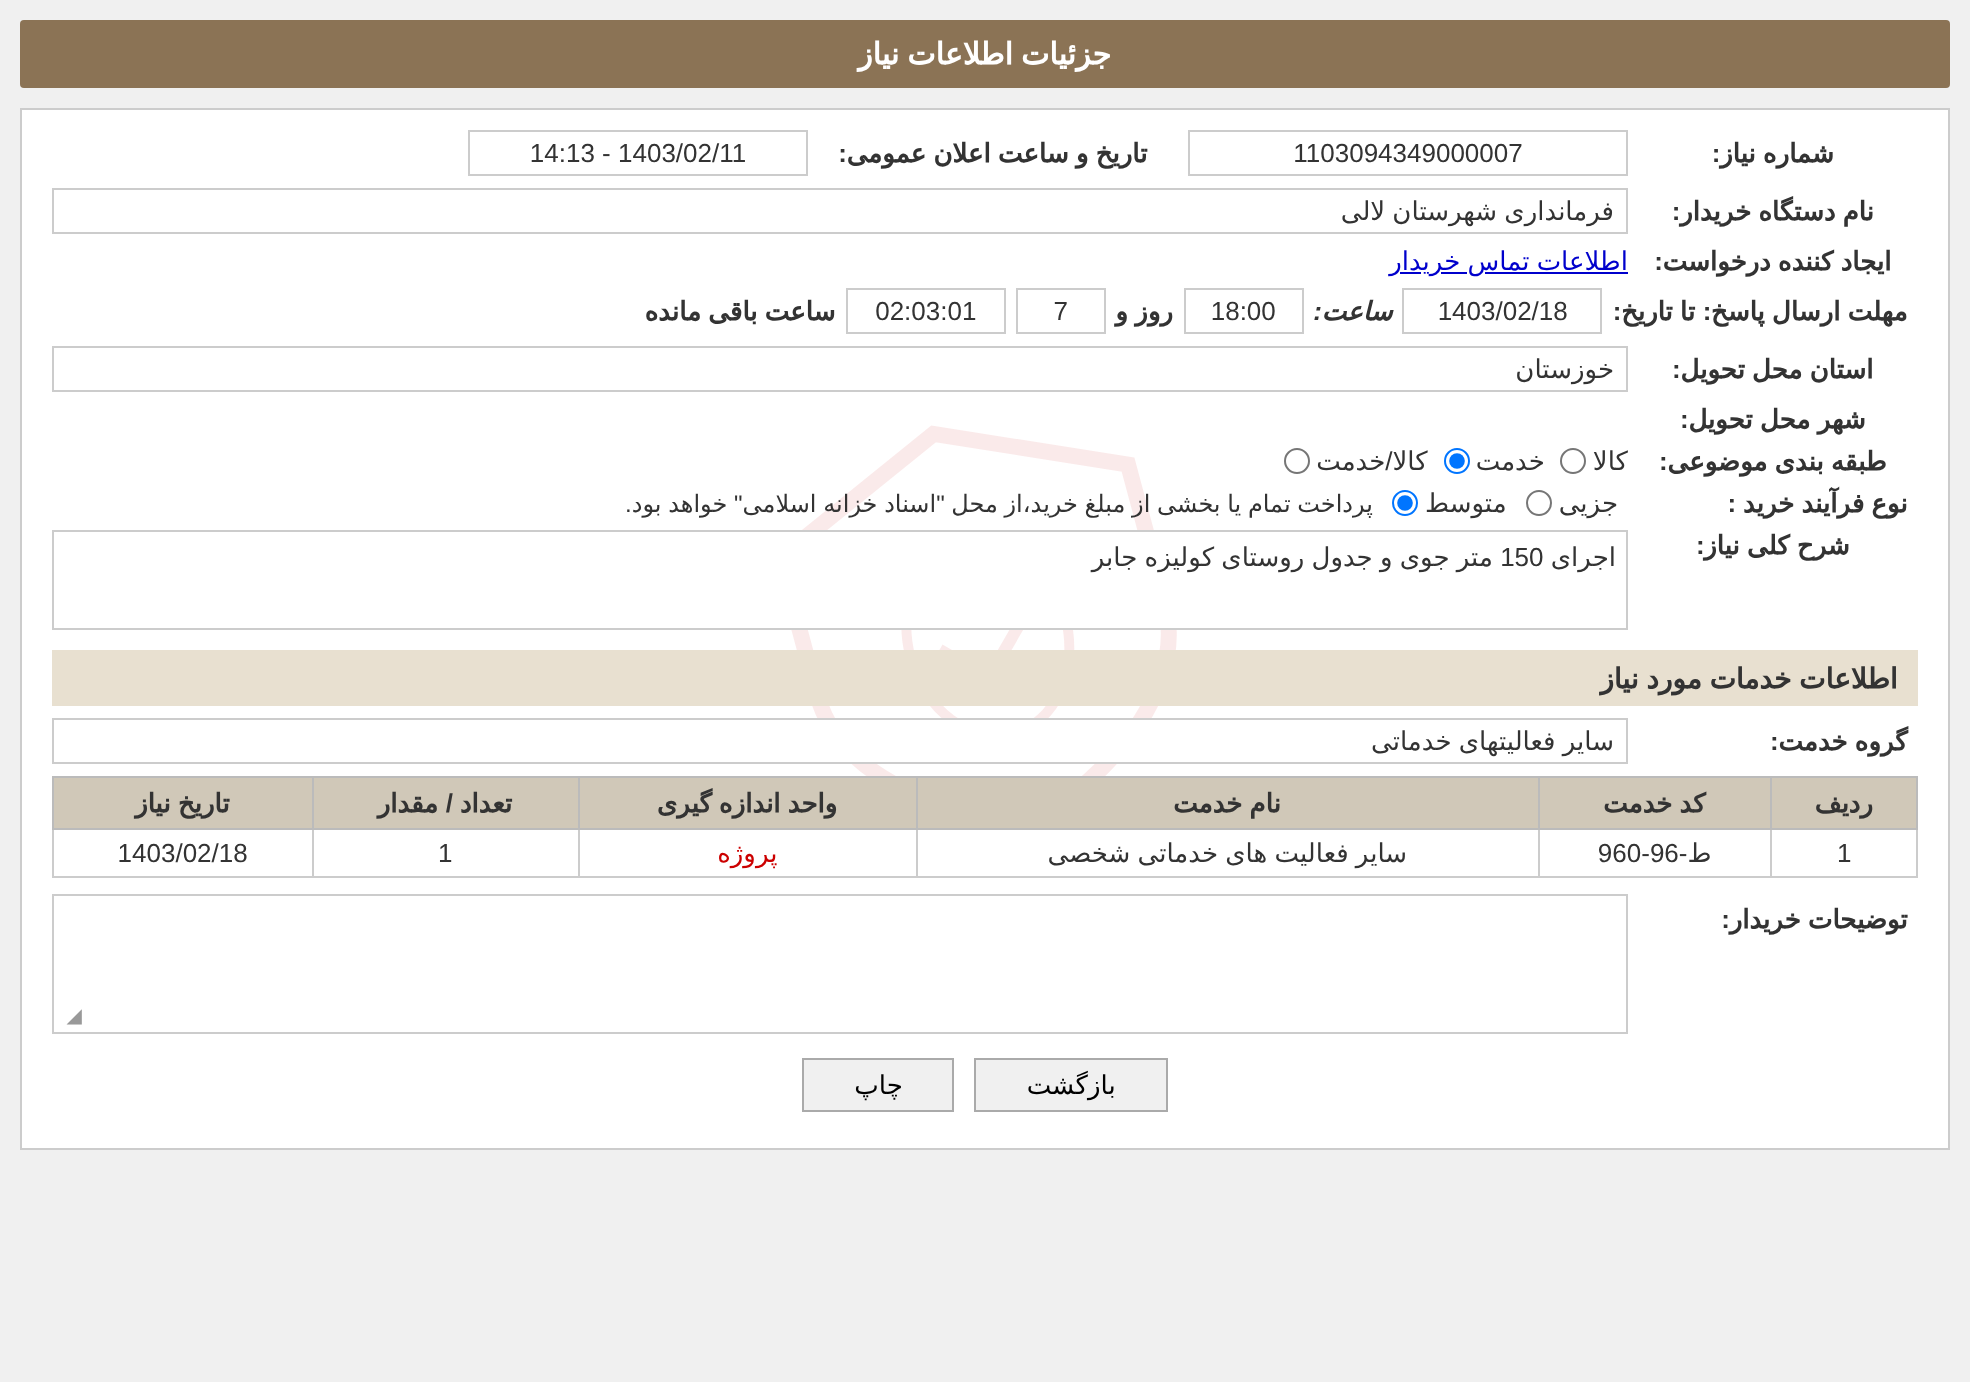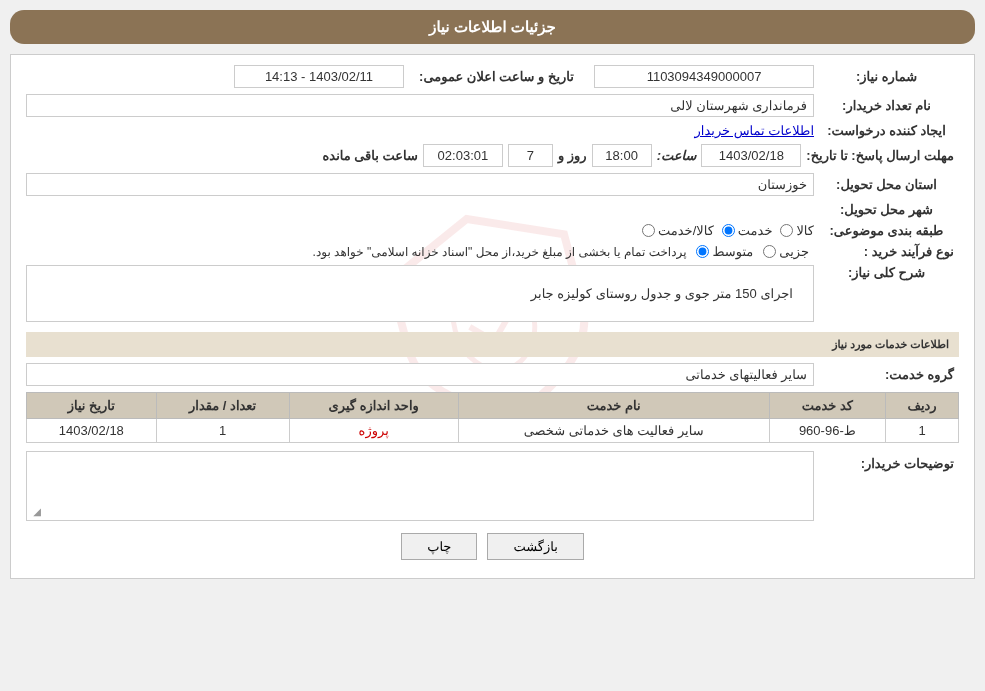--- a/index.html
+++ b/index.html
@@ -17,21 +17,21 @@
       padding: 10px;
     }
     .header-bar {
       background: #8B7355;
       color: #fff;
       text-align: center;
       padding: 8px 15px;
       font-size: 15px;
       font-weight: bold;
       margin-bottom: 10px;
-      border-radius: 14px;
+      border-radius: 2px;
     }
     .main-card {
       background: #fff;
       border: 1px solid #ccc;
       padding: 10px 15px;
     }
     .form-section {
       width: 100%;
     }
     .form-row {
@@ -158,28 +158,28 @@
       flex-direction: row-reverse;
     }
     .process-text {
       color: #333;
       font-size: 12px;
     }
     .section-title {
       background: #e8e0d0;
       padding: 6px 10px;
       font-weight: bold;
-      font-size: 11px;
+      font-size: 14px;
       margin: 10px 0 6px 0;
       text-align: right;
     }
     .description-box {
       border: 1px solid #ccc;
       min-height: 50px;
-      padding: 20px;
+      padding: 5px;
       text-align: right;
       background: #fff;
       flex: 1;
     }
     .watermark-container {
       position: relative;
     }
     .services-table {
       width: 100%;
       border-collapse: collapse;
@@ -290,21 +290,21 @@
     <div class="form-section" style="position:relative;z-index:1;">
 
       <div class="form-row">
         <span class="label-col">شماره نیاز:</span>
         <div class="value-box" style="max-width:220px;text-align:center;">1103094349000007</div>
         <span class="label-col" style="min-width:180px;">تاریخ و ساعت اعلان عمومی:</span>
         <div class="value-box" style="max-width:170px;text-align:center;">1403/02/11 - 14:13</div>
       </div>
 
       <div class="form-row">
-        <span class="label-col">نام تعداد خریدار:</span>
+        <span class="label-col">نام دستگاه خریدار:</span>
         <div class="value-box">فرمانداری شهرستان لالی</div>
       </div>
 
       <div class="form-row">
         <span class="label-col">ایجاد کننده درخواست:</span>
         <span class="contact-link">اطلاعات تماس خریدار</span>
       </div>
 
       <div class="form-row deadline-row">
         <span class="deadline-label">مهلت ارسال پاسخ: تا تاریخ:</span>

